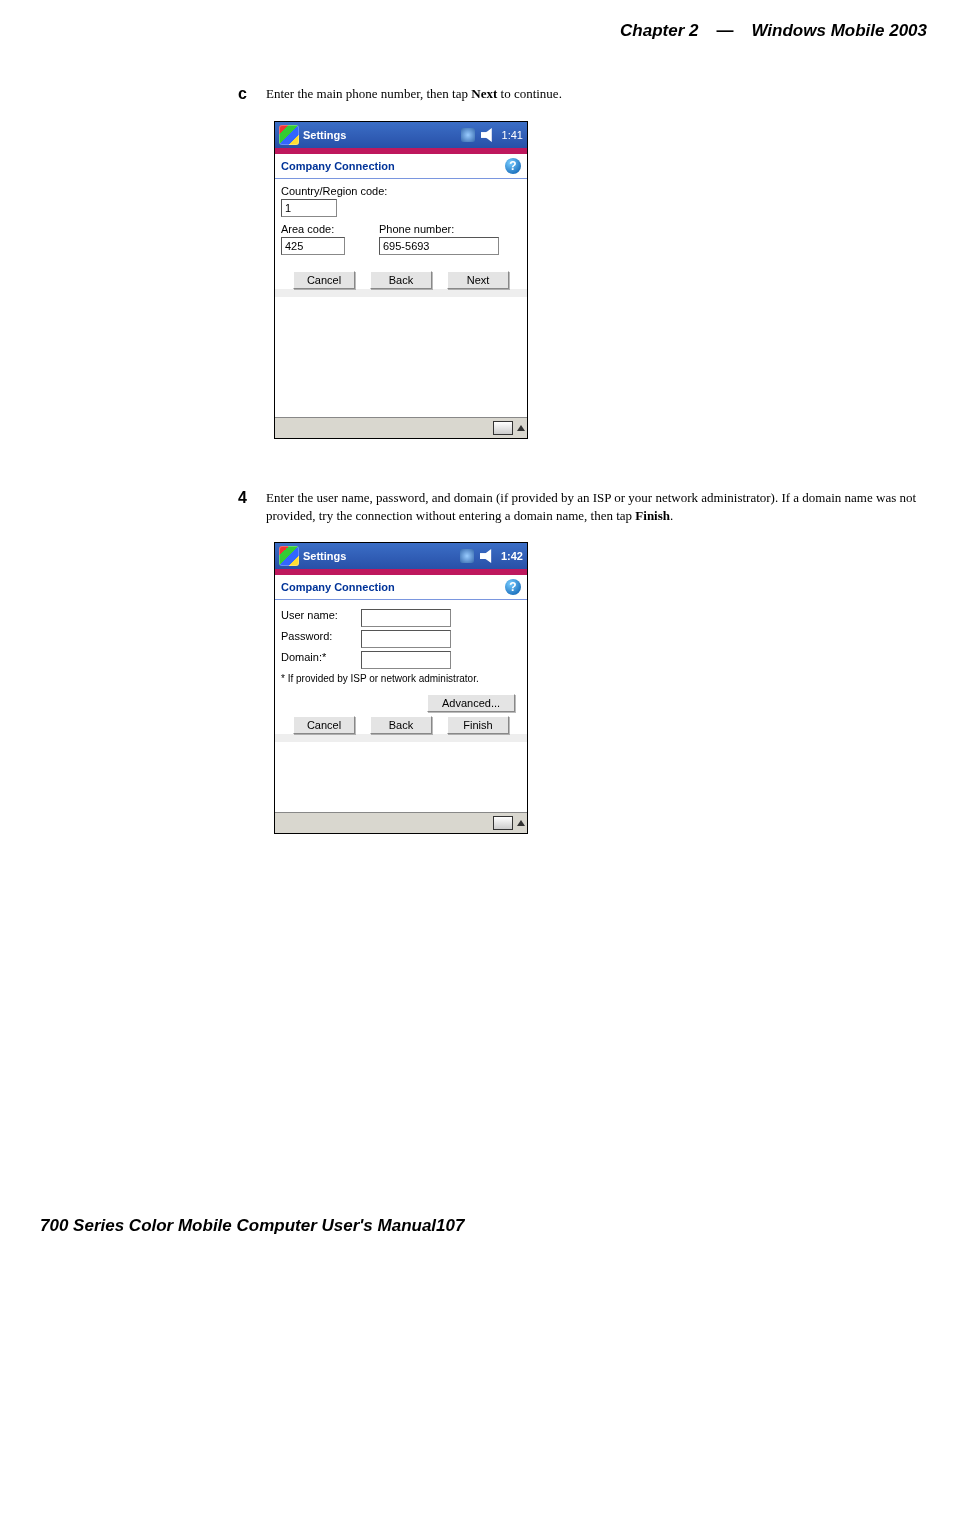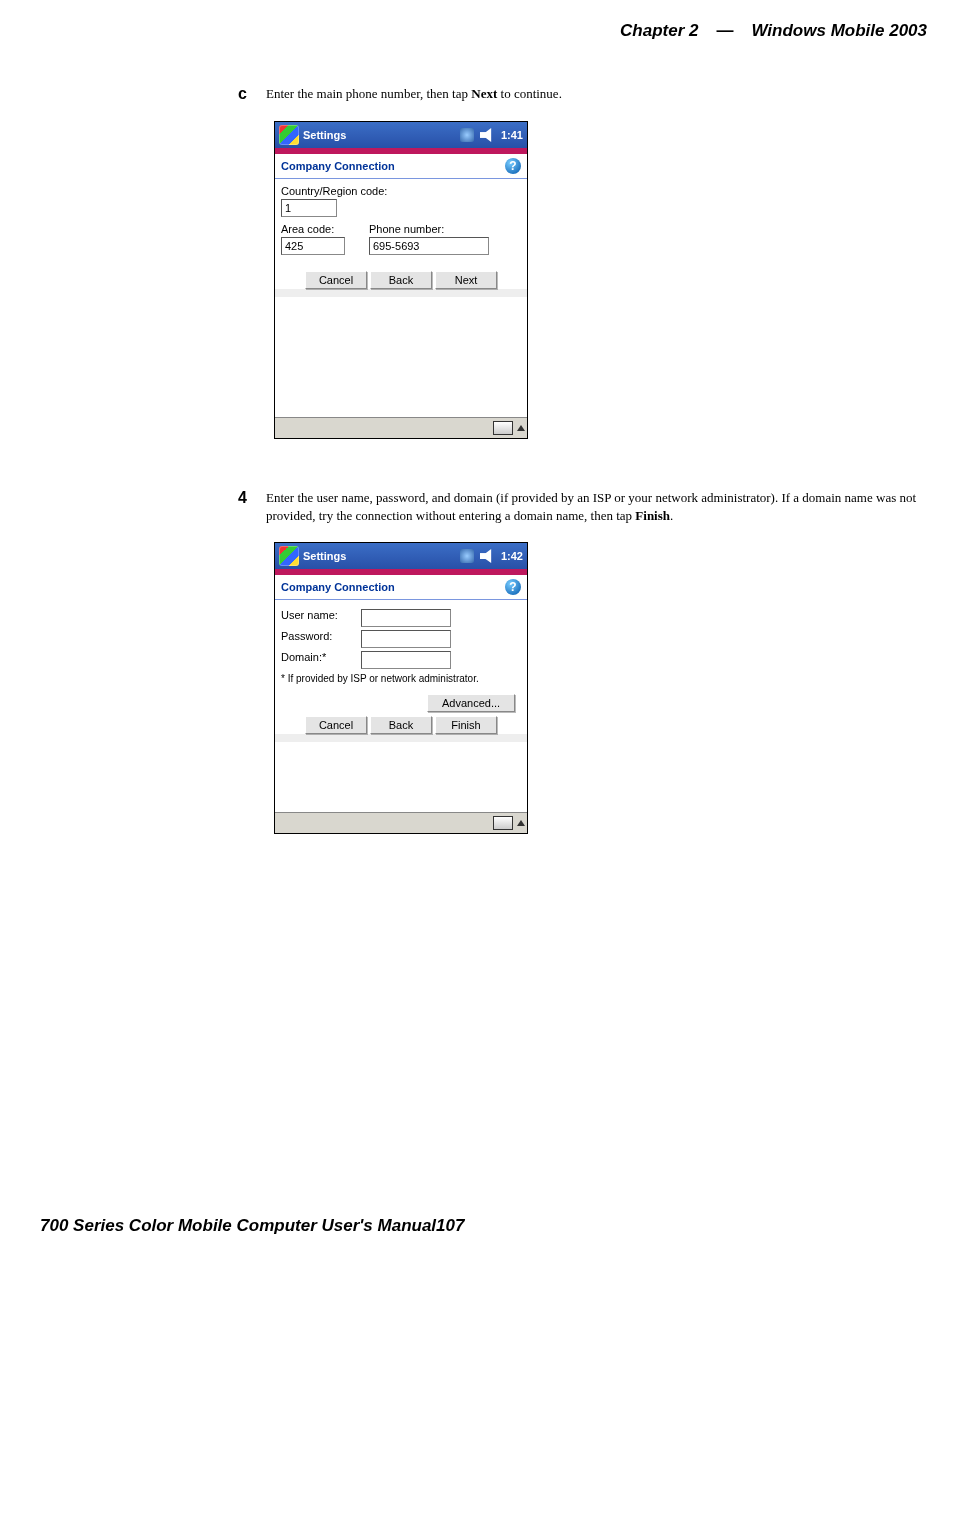--- a/index.html
+++ b/index.html
@@ -16,22 +16,22 @@
   .flag{width:20px;height:20px;margin:0 4px;background:linear-gradient(135deg,#e33 25%,#3c3 25% 50%,#36f 50% 75%,#fd3 75%);border-radius:3px;box-shadow:inset 0 0 0 1px #fff4}
   .tb .sp{flex:1}
   .ico{width:14px;height:14px;margin:0 3px;display:inline-block}
   .flow{background:#eee;border-top:6px solid #be185d;font:11px Tahoma,sans-serif}
   .blue{height:24px;display:flex;align-items:center;padding:0 6px;color:#003399;font-weight:bold;background:#fff;border-bottom:1px solid #7a96df}
   .blue .sp{flex:1}
   .help{width:16px;height:16px;border-radius:50%;background:radial-gradient(circle at 35% 30%,#7cf,#05a);color:#fff;font:bold 12px Arial;text-align:center;line-height:16px}
   .content{padding:6px 6px 0 6px;background:#fff}
   .lbl{font:11px Tahoma,sans-serif;margin:0 0 2px 0}
   .inp{border:1px solid #888;border-top-color:#555;border-left-color:#555;font:11px Tahoma,sans-serif;padding:2px 3px;background:#fff;box-sizing:border-box}
-  .row{display:flex;gap:8px}
-  .btns{display:flex;justify-content:center;gap:4px;margin:16px 0 8px 0}
+  .row{display:flex;gap:18px}
+  .btns{display:flex;justify-content:center;gap:16px;margin:16px 0 8px 0}
   .btn{font:11px Tahoma,sans-serif;padding:2px 0;width:60px;text-align:center;background:#e4e4e4;border:1px solid #888;border-top-color:#fff;border-left-color:#fff;box-shadow:1px 1px 0 #0004;margin-left:-1px}
   .btn:first-child{margin-left:0}
   .gap{height:120px;background:#fff}
   .gap2{height:70px;background:#fff}
   .bar{height:20px;background:#d9d7cf;border-top:1px solid #888;display:flex;align-items:center;justify-content:flex-end;padding-right:2px}
   .kbd{width:18px;height:12px;border:1px solid #333;background:linear-gradient(#fff,#ccc);font-size:6px;text-align:center}
   .tri{width:0;height:0;border-left:4px solid transparent;border-right:4px solid transparent;border-bottom:6px solid #333;margin-left:4px}
   .form2 .content .lbl{display:flex;align-items:flex-start;margin:3px 0}
   .form2 .content .lbl span{width:80px}
   .form2 .content .lbl .inp{width:90px;height:18px}
@@ -57,21 +57,21 @@
       <div class="txt"><span>Enter the main phone number, then tap </span><b>Next</b><span> to continue.</span></div>
     </div>
 
     <div class="shot">
       <div class="tb">
         <span class="flag"></span>
         <span>Settings</span>
         <span class="sp"></span>
         <span class="ico" style="background:radial-gradient(#9cf,#36a);border-radius:2px"></span>
         <span class="ico" style="background:linear-gradient(90deg,#fff 40%,transparent 40%),linear-gradient(#fff,#fff);clip-path:polygon(0 30%,40% 30%,80% 0,80% 100%,40% 70%,0 70%)"></span>
-        <span style="font-weight:bold;margin:0 4px">1:41</span>
+        <span style="font-weight:normal;margin:0 4px">1:41</span>
       </div>
       <div class="flow">
         <div class="blue">
           <span>Company Connection</span>
           <span class="sp"></span>
           <span class="help">?</span>
         </div>
         <div class="content">
           <div class="lbl">Country/Region code:</div>
           <div class="inp" style="width:56px">1</div>

